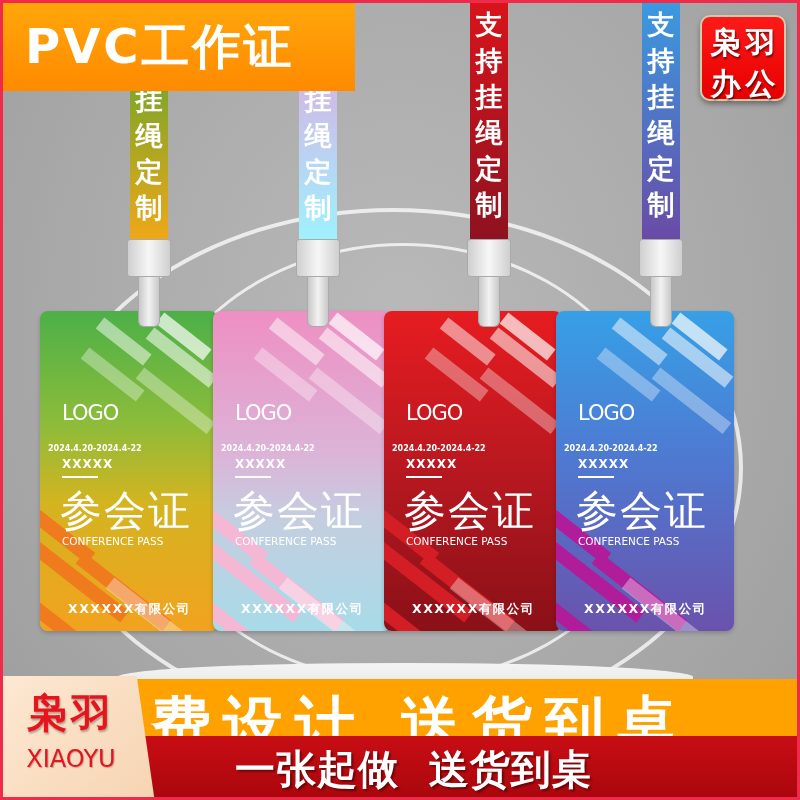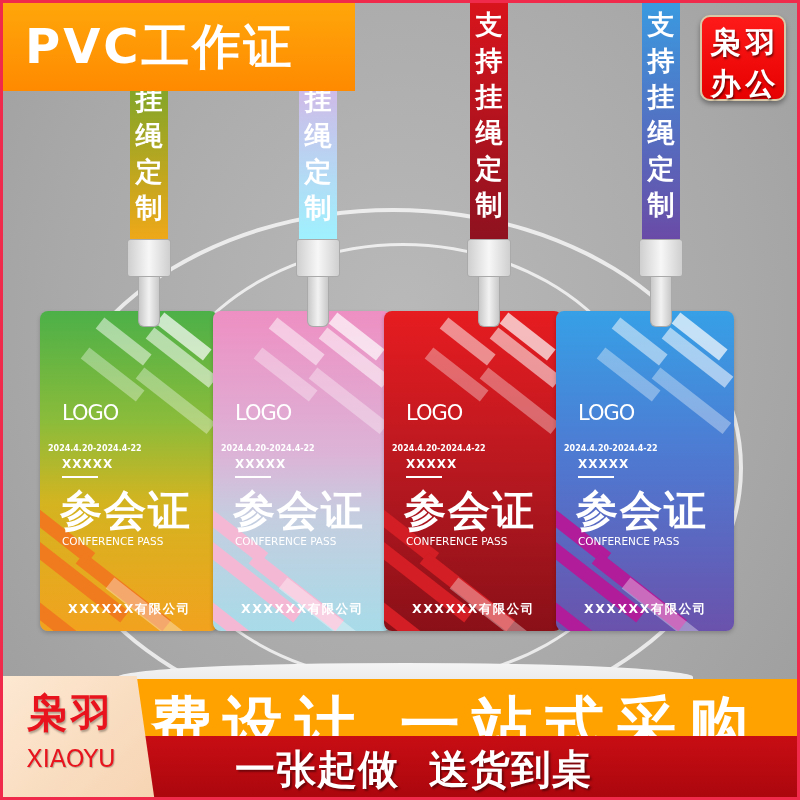--- a/index.html
+++ b/index.html
@@ -46,21 +46,21 @@
     position: absolute; top: 308px; width: 178px; height: 320px; border-radius: 8px;
     overflow: hidden; color: #fff; z-index: 1;
     box-shadow: 0 2px 4px rgba(0,0,0,0.2);
     padding-left: 36px;
   }
   .card .stripe { position: absolute; height: 14px; transform: rotate(38deg); transform-origin: left center; }
   .card .logo { position: absolute; left: 22px; top: 90px; font-size: 21px; letter-spacing: -1px; font-family: "DejaVu Sans", sans-serif; }
   .card .date { position: absolute; left: 8px; top: 133px; font-size: 8px; font-weight: bold; }
   .card .code { position: absolute; left: 22px; top: 146px; font-size: 12px; font-weight: bold; letter-spacing: 1px; }
   .card .rule { position: absolute; left: 22px; top: 165px; width: 36px; height: 1.5px; background: #fff; }
-  .card .pass-title { position: absolute; left: 20px; top: 172px; font-size: 42px; font-weight: bold; letter-spacing: 2px; }
+  .card .pass-title { position: absolute; left: 20px; top: 172px; font-size: 42px; font-weight: normal; letter-spacing: 2px; }
   .card .pass-sub { position: absolute; left: 22px; top: 224px; font-size: 10.5px; }
   .card .company { position: absolute; left: 28px; top: 290px; font-size: 12.5px; font-weight: bold; letter-spacing: 1.5px; }
   
   .podium {
     position: absolute; left: 115px; top: 660px; width: 575px; height: 60px;
     background: linear-gradient(#f4f4f4, #d8d8d8); border-radius: 50% / 14px 14px 0 0; z-index: 1;
   }
   
   .orange-band {
     position: absolute; left: 130px; top: 676px; width: 670px; height: 66px;
@@ -221,21 +221,21 @@
     <div class="rule"></div>
     <div class="pass-title">参会证</div>
     <div class="pass-sub">CONFERENCE PASS</div>
     <div class="company">XXXXXX有限公司</div>
       </div>
     </div>
 
   <div class="podium"></div>
 
   <div class="orange-band">
-    <span>费设计 一站式采购</span>
+    <span>费设计 送货到桌</span>
   </div>
   <div class="red-band">
     <span>一张起做  送货到桌</span>
   </div>
   <div class="brand-block">
     <div class="cn">枭羽</div>
     <div class="en">XIAOYU</div>
   </div>
 </div>
 

